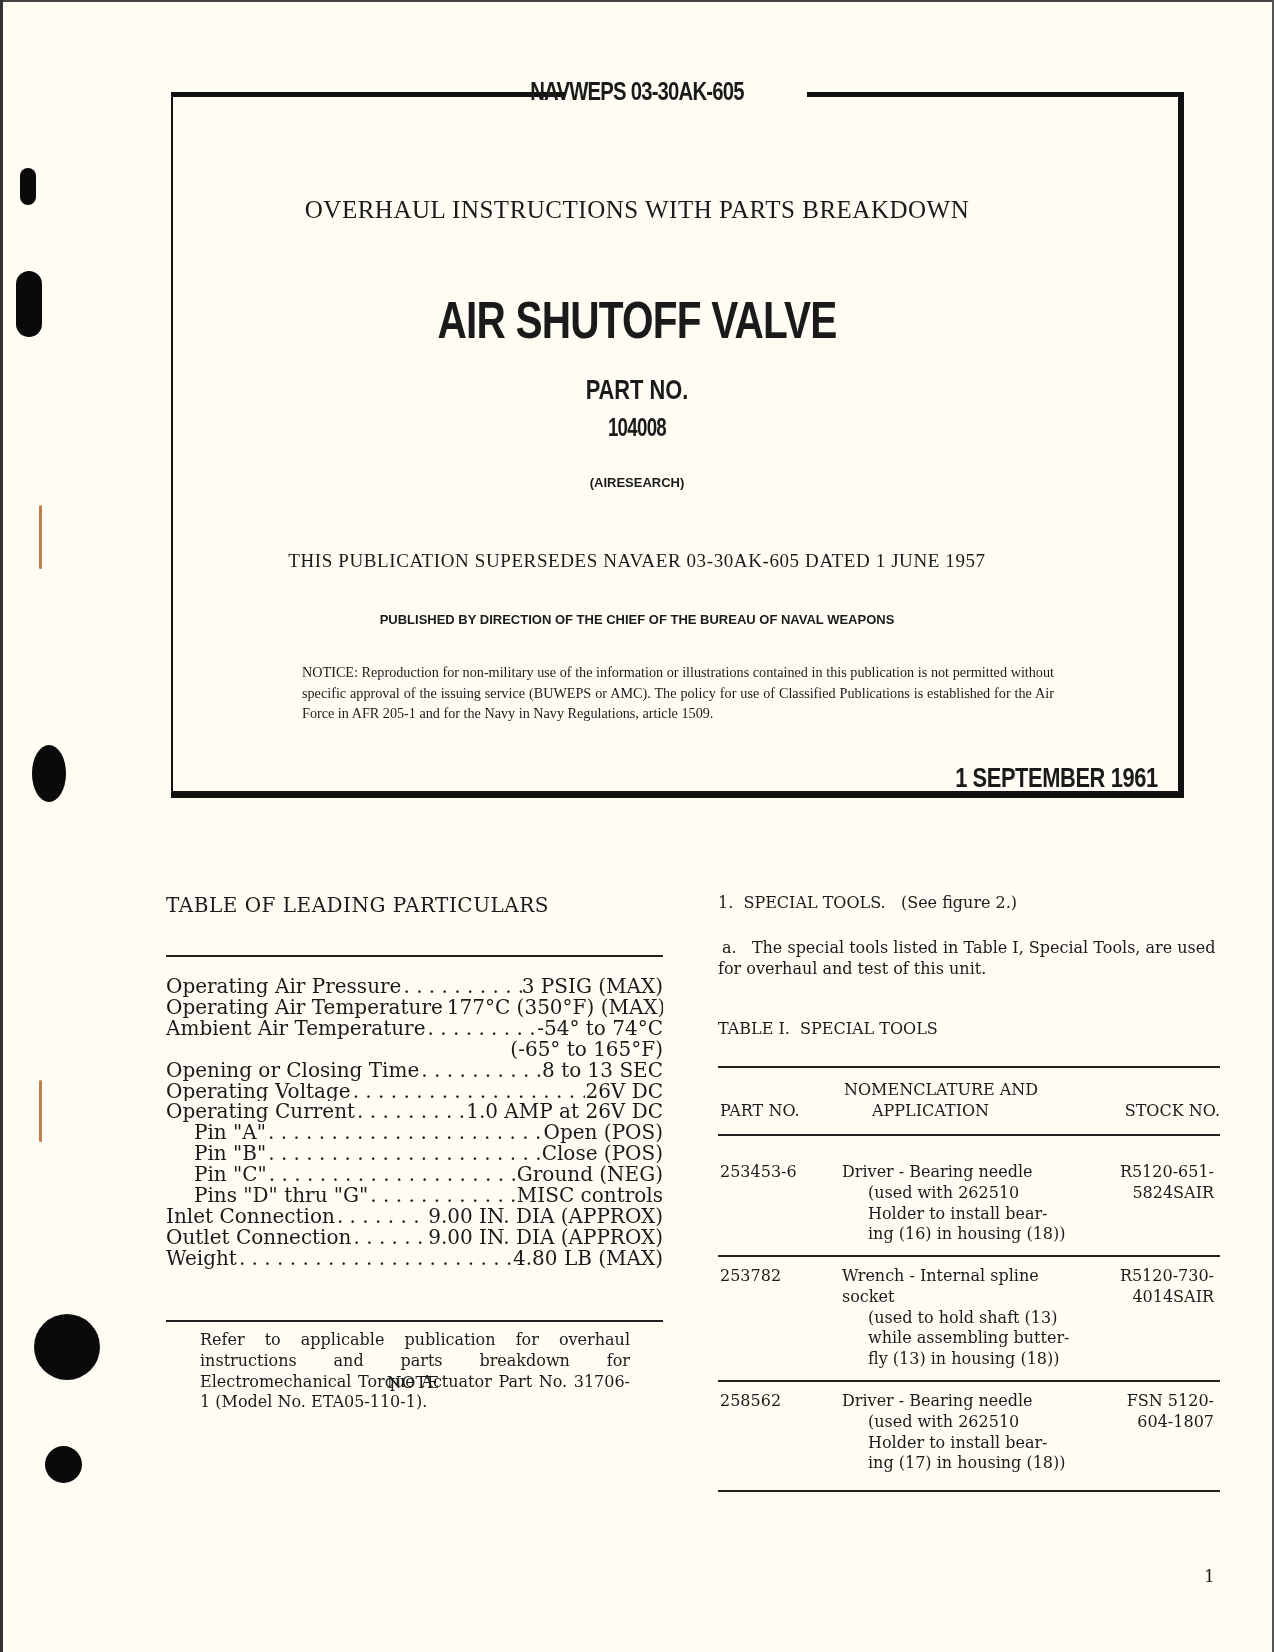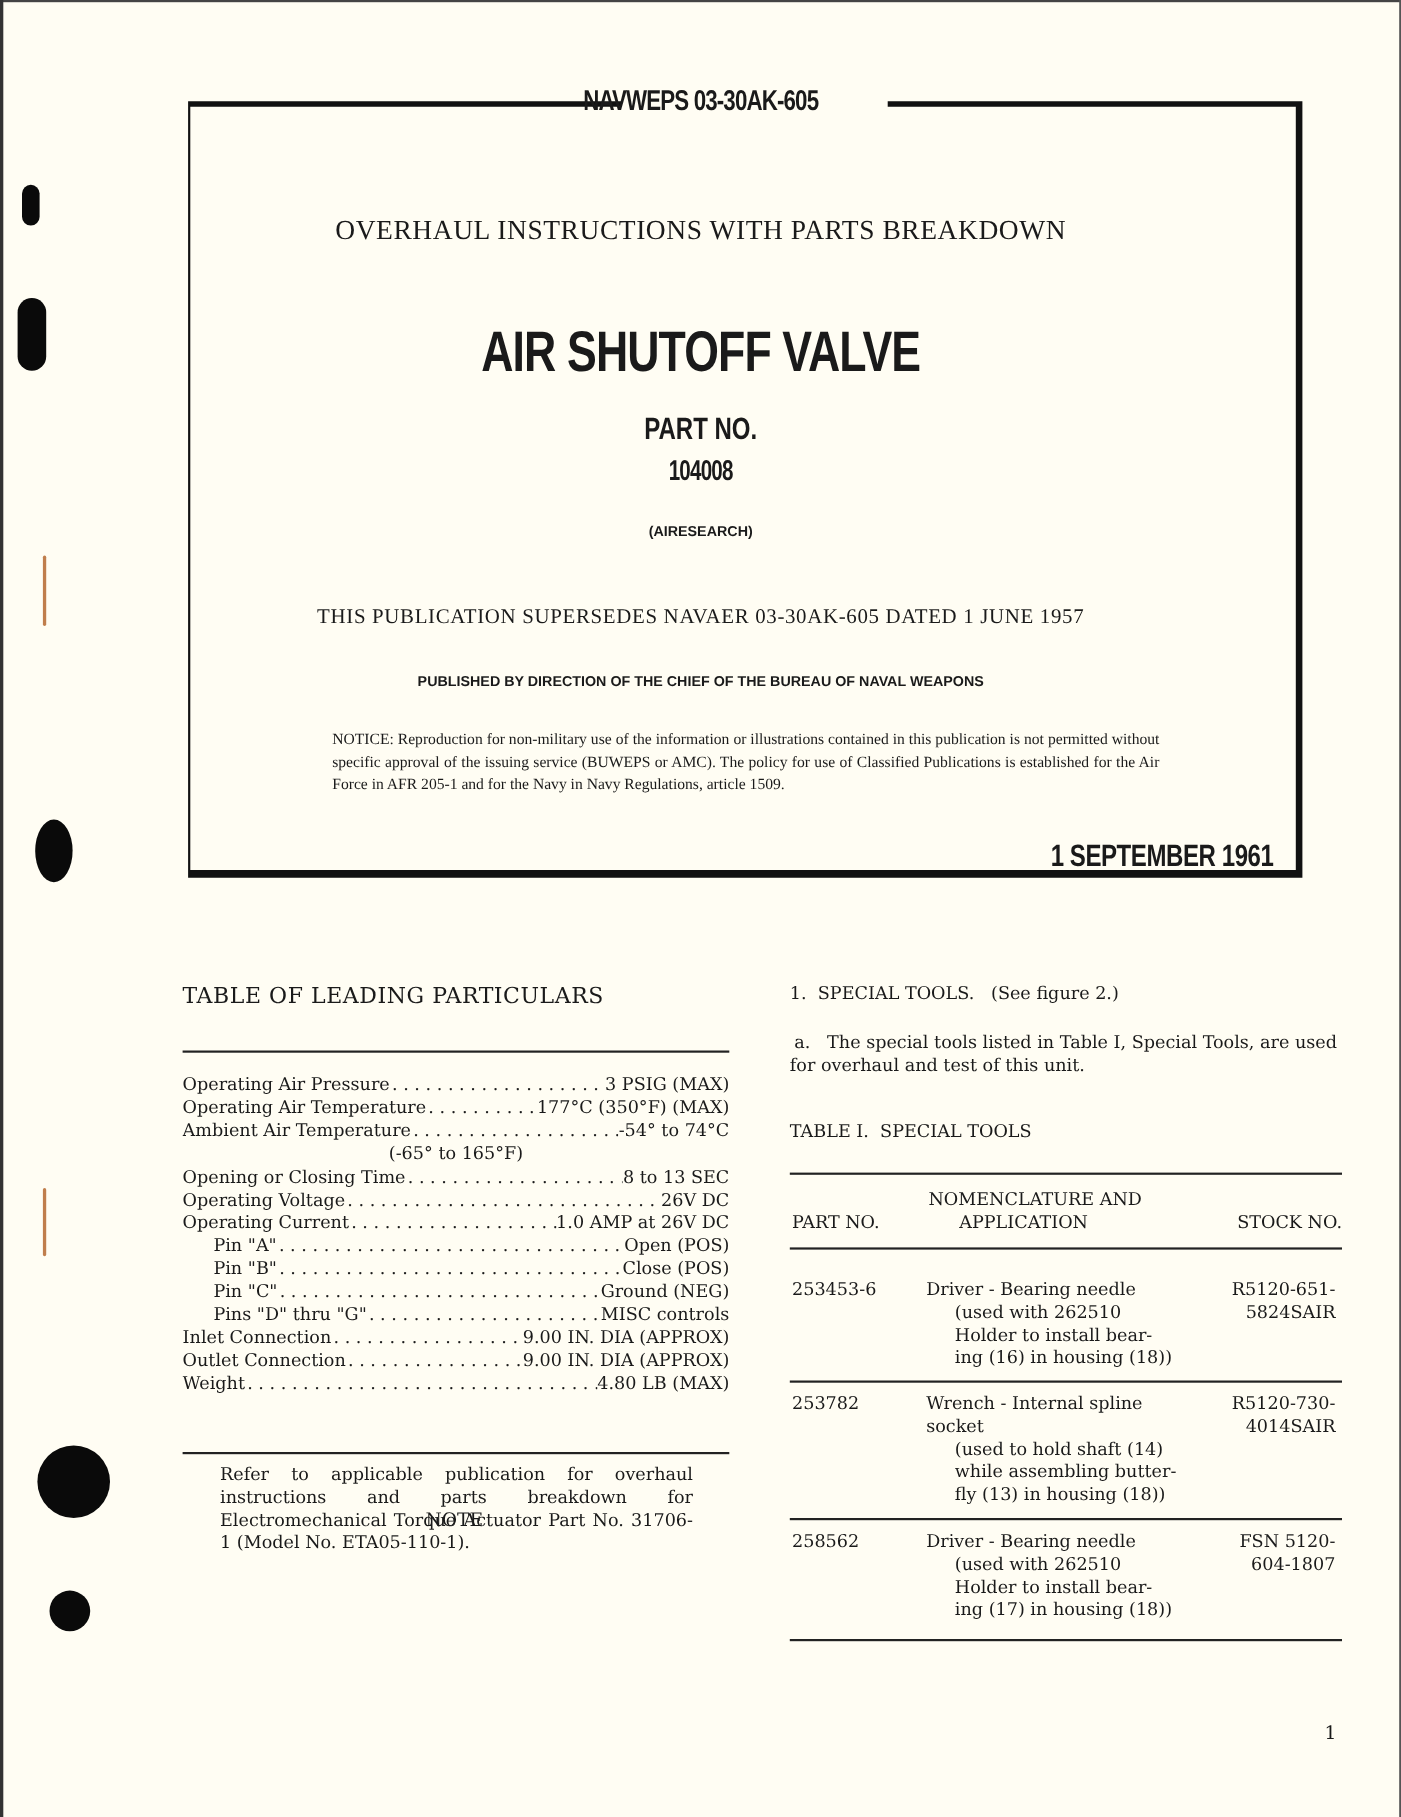--- a/index.html
+++ b/index.html
@@ -46,28 +46,28 @@
   }
   .date {
     position: absolute; right: 116px; top: 762px;
     font-family: "Liberation Sans", sans-serif; font-weight: bold; font-size: 28px;
     transform: scaleX(.78); transform-origin: right; letter-spacing: -.5px;
   }
 
   
   .lp-title { position: absolute; left: 166px; width: 494px; top: 893px; font-size: 20px; letter-spacing: .5px; }
   .rule { position: absolute; height: 2px; background: #222; }
-  .lp-list { position: absolute; left: 166px; top: 976px; width: 497px; font-size: 16px; line-height: 20.9px; }
+  .lp-list { position: absolute; left: 166px; top: 976px; width: 497px; font-size: 20px; line-height: 20.9px; }
   .lp-row { display: flex; white-space: nowrap; overflow: hidden; }
   .lp-row .k { flex: 0 0 auto; }
   .lp-row .d { flex: 1 1 auto; overflow: hidden; letter-spacing: 3.2px; padding: 0 2px; }
   .lp-row .d::before { content: ". . . . . . . . . . . . . . . . . . . . . . . . . . . . . . . . . . . . . ."; letter-spacing: 0; }
   .lp-row .v { flex: 0 0 auto; }
   .lp-row.indent { padding-left: 28px; }
-  .lp-row.right { justify-content: center; }
+  .lp-row.right { justify-content: flex-end; }
   .note-title { position: absolute; left: 166px; width: 494px; top: 1372px; text-align: center; font-size: 17px; }
   .note-body {
     position: absolute; left: 200px; width: 430px; top: 1330px;
     font-size: 16px; line-height: 20.8px; text-align: justify;
   }
 
   
   .sec1 { position: absolute; left: 718px; top: 893px; font-size: 16px; }
   .sec1a { position: absolute; left: 718px; top: 938px; width: 502px; font-size: 16px; line-height: 20.8px; }
   .t1-title { position: absolute; left: 718px; width: 502px; top: 1019px; text-align: left; font-size: 16px; }
@@ -213,21 +213,21 @@
     <div>5824SAIR</div>
   </div>
 </div>
 <div class="rule" style="left:718px;top:1255px;width:502px;"></div>
 
 <div class="t1" style="top:1266px;">
   <span class="col-part">253782</span>
   <div class="col-nom">
     <div>Wrench - Internal spline</div>
     <div>socket</div>
-    <div class="ind">(used to hold shaft (14)</div>
+    <div class="ind">(used to hold shaft (13)</div>
     <div class="ind">while assembling butter-</div>
     <div class="ind">fly (13) in housing (18))</div>
   </div>
   <div class="col-stock">
     <div>R5120-730-</div>
     <div>4014SAIR</div>
   </div>
 </div>
 <div class="rule" style="left:718px;top:1380px;width:502px;"></div>
 

